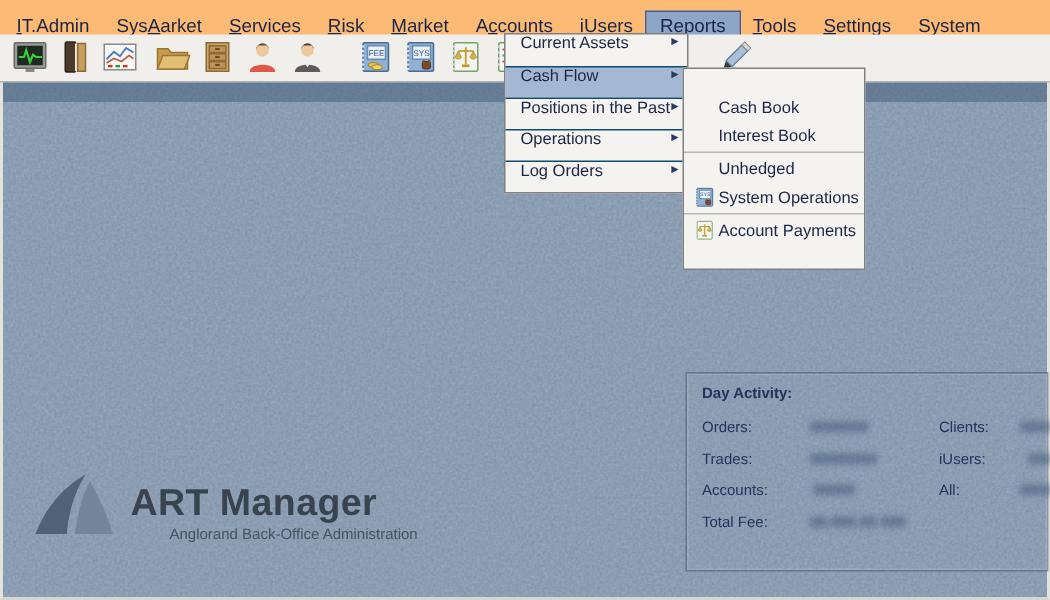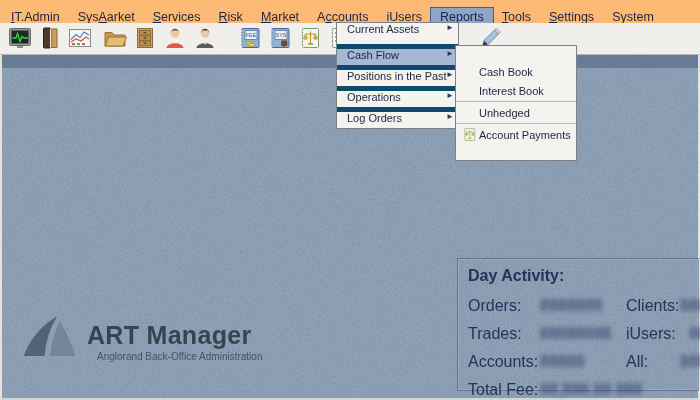--- a/index.html
+++ b/index.html
@@ -25,37 +25,37 @@
   .client { position:absolute; top:55px; left:0; right:0; bottom:0;
             background:#7e93aa;
             border-left:2px solid #e3e2dd; border-right:2px solid #e3e2dd; border-bottom:2px solid #d6d5d0; }
   .client-band { position:absolute; top:0; left:0; right:0; height:13px; background:rgba(58,84,114,0.45); }
   .noise { position:absolute; top:0; left:0; width:100%; height:100%; pointer-events:none; }
 
   
   .branding { position:absolute; left:18px; top:258px; display:flex; align-items:flex-start; }
   .brand-text { margin-left:9px; margin-top:8px; }
   .brand-title { font-size:25px; font-weight:600; letter-spacing:0.3px; color:rgba(46,55,66,0.88); }
-  .brand-subtitle { font-size:10px; margin-top:1px; margin-left:10px; white-space:nowrap; color:rgba(62,72,84,0.88); }
-
-  
-  .day-activity { position:absolute; left:455px; top:203px; width:242px; height:133px;
+  .brand-subtitle { font-size:10px; margin-top:1px; margin-left:26px; white-space:nowrap; color:rgba(62,72,84,0.88); }
+
+  
+  .day-activity { position:absolute; left:455px; top:193px; width:242px; height:133px;
                   border:1px solid rgba(58,78,104,0.5); box-shadow:inset 0 0 0 1px rgba(255,255,255,0.15);
-                  padding:8px 0 0 10px; font-size:16px; color:#21345a; }
+                  padding:8px 0 0 10px; font-size:10px; color:#21345a; }
   .da-title { font-weight:bold; margin-bottom:12px; }
   .da-grid { display:grid; grid-template-columns:72px 86px 54px 1fr; row-gap:10px; align-items:center; }
   .da-v { filter:blur(2.3px); color:#2c4066; white-space:nowrap; }
   .da-v1 { text-align:right; padding-right:56px; }
   .da-v2 { text-align:right; padding-right:6px; }
 
   
   .menu { position:absolute; background:#f4f3f0; border:1px solid #808080; z-index:30; font-size:11px; }
   .dropdown { left:336px; top:22px; width:123px; }
   .menu-item { height:21px; display:flex; align-items:flex-start; padding-left:10px; position:relative; }
-  .menu-item + .menu-item { border-top:5px solid #0c4a6e; }
+  .menu-item + .menu-item { border-top:1px solid #0c4a6e; }
   .menu-item.active { background:#a4b7d3; }
   .mi-arrow { position:absolute; right:4px; font-size:8px; color:#2a3a5e; }
   .submenu { left:455px; top:45px; width:122px; padding:16px 0; }
   .sub-item { height:19px; display:flex; align-items:center; }
   .sub-icon { width:20px; margin-left:3px; display:flex; justify-content:center; align-items:center; }
   .sub-sep { border-top:1px solid #b9b8b4; margin:1px 0; }
 
   u { text-decoration:underline; }
 </style>
 </head>
@@ -326,20 +326,28 @@
     </div>
     <div class="sub-item">
       <span class="sub-icon"></span>
       <span>Interest Book</span>
     </div>
     <div class="sub-sep"></div>
     <div class="sub-item">
       <span class="sub-icon"></span>
       <span>Unhedged</span>
     </div>
+    <div class="sub-item">
+      <span class="sub-icon">
+          <svg width="15" height="15" viewBox="0 0 24 24">
+            <use href="#i-sys"></use>
+          </svg>
+        </span>
+      <span>System Operations</span>
+    </div>
     <div class="sub-sep"></div>
     <div class="sub-item">
       <span class="sub-icon">
           <svg width="15" height="15" viewBox="0 0 24 24">
             <use href="#i-scales"></use>
           </svg>
         </span>
       <span>Account Payments</span>
     </div>
   </div>

